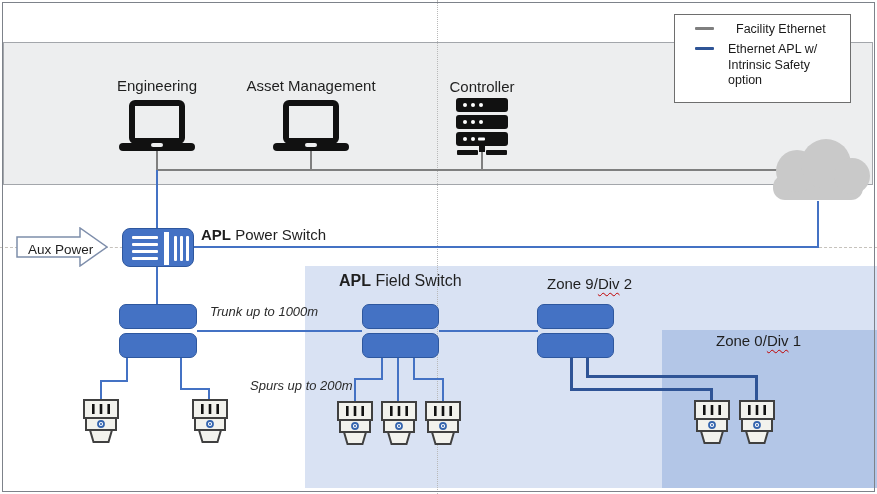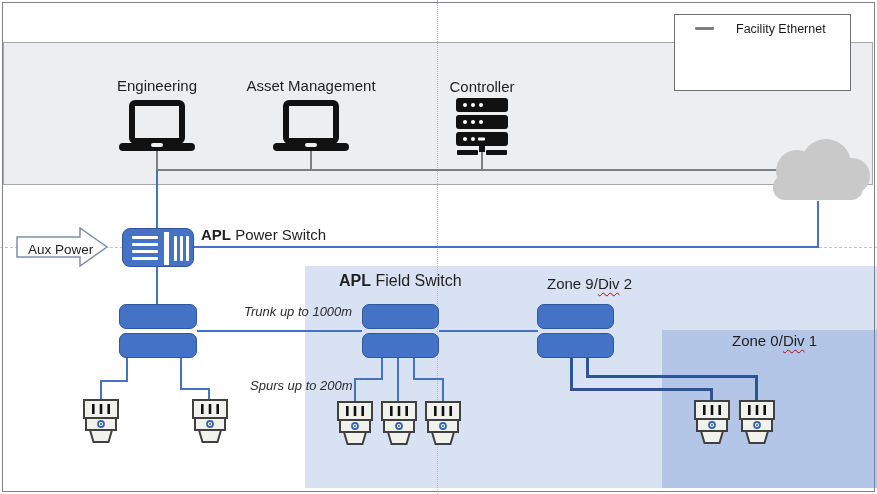--- a/index.html
+++ b/index.html
@@ -24,21 +24,21 @@
   .italic{font-style:italic;font-size:13px;color:#2b2b2b;}
   .b{font-weight:bold;margin-top:13px;}
   .sp{text-decoration-line:underline;text-decoration-style:wavy;text-decoration-color:#c00000;text-decoration-thickness:1px;text-underline-offset:3px;}
   
   .swrect{position:absolute;background:#4472c4;border:1px solid #2e579e;border-radius:7px;box-sizing:border-box;}
   .psw{left:122px;top:228px;width:72px;height:39px;border-radius:8px;}
   .psw .hbar{position:absolute;left:9px;width:26px;height:3px;background:#fff;border-radius:1px;}
   .psw .gapbar{position:absolute;left:41px;top:3px;width:5px;height:33px;background:#fff;}
   .psw .vbar{position:absolute;top:7px;width:3px;height:25px;background:#fff;border-radius:1px;}
   
-  .legend{left:674px;top:14px;width:177px;height:77px;background:#fff;border:1.5px solid #6e6e6e;box-sizing:border-box;padding:7px 6px 6px 14px;display:flex;flex-direction:column;gap:5px;}
+  .legend{left:674px;top:14px;width:177px;height:89px;background:#fff;border:1.5px solid #6e6e6e;box-sizing:border-box;padding:7px 6px 6px 14px;display:flex;flex-direction:column;gap:5px;}
   .lrow{display:flex;align-items:flex-start;}
   .ldash{width:19px;height:3px;border-radius:1px;margin:5px 14px 0 6px;flex:none;}
   .ltxt{font-size:12.5px;color:#1a1a1a;line-height:1.22;}
   .device{position:absolute;width:36px;height:46px;}
 </style>
 </head>
 <body>
 
 <div id="canvas">
 
@@ -149,22 +149,22 @@
 
   <div class="swrect" style="left:119px;top:304px;width:78px;height:25px;"></div>
   <div class="swrect" style="left:119px;top:333px;width:78px;height:25px;"></div>
   <div class="swrect" style="left:362px;top:304px;width:77px;height:25px;"></div>
   <div class="swrect" style="left:362px;top:333px;width:77px;height:25px;"></div>
   <div class="swrect" style="left:537px;top:304px;width:77px;height:25px;"></div>
   <div class="swrect" style="left:537px;top:333px;width:77px;height:25px;"></div>
 
   <div class="lbl" style="left:339px;top:272px;font-size:16px;"><span class="b">APL</span><span> Field Switch</span></div>
   <div class="lbl" style="left:547px;top:275px;"><span>Zone 9/</span><span class="sp">Div</span><span> 2</span></div>
-  <div class="lbl" style="left:732px;top:332px;"><span>Zone 0/</span><span class="sp">Div</span><span> 1</span></div>
-  <div class="lbl italic" style="left:244px;top:304px;text-align:right;">Trunk up to 1000m</div>
+  <div class="lbl" style="left:716px;top:332px;"><span>Zone 0/</span><span class="sp">Div</span><span> 1</span></div>
+  <div class="lbl italic" style="left:210px;top:304px;text-align:right;">Trunk up to 1000m</div>
   <div class="lbl italic" style="left:229px;top:378px;margin-left:21px;">Spurs up to 200m</div>
 
   <svg class="device" style="left:83px;top:399px;" viewBox="0 0 36 46">
     <rect x="1" y="1" width="34" height="18" fill="#f2f2ed" stroke="#404040" stroke-width="2"></rect>
     <rect x="9" y="5" width="2.6" height="10" fill="#111"></rect>
       <rect x="16.7" y="5" width="2.6" height="10" fill="#111"></rect>
       <rect x="24.4" y="5" width="2.6" height="10" fill="#111"></rect>
     <rect x="3" y="19" width="30" height="12" fill="#f2f2ed" stroke="#404040" stroke-width="2"></rect>
     <circle cx="18" cy="25" r="3" fill="#fff" stroke="#3565ae" stroke-width="1.8"></circle>
       <circle cx="18" cy="25" r="1.1" fill="#3565ae"></circle>
@@ -231,16 +231,23 @@
     <polygon points="7,31 29,31 25.5,43 10.5,43" fill="#f2f2ed" stroke="#404040" stroke-width="2"></polygon>
   </svg>
 
   <div class="abs legend">
     <div class="lrow">
       <span class="ldash" style="background:#7f7f7f;"></span>
       <div class="ltxt" style="margin-left:8px;">
           <div>Facility Ethernet</div>
         </div>
     </div>
+    <div class="lrow">
+      <span class="ldash" style="background:#2f5496;"></span>
+      <div class="ltxt">
+          <div>Ethernet APL w/</div>
+          <div>Intrinsic Safety option</div>
+        </div>
+    </div>
   </div>
 
   <div id="frame"></div>
 </div>
 
 </body></html>

